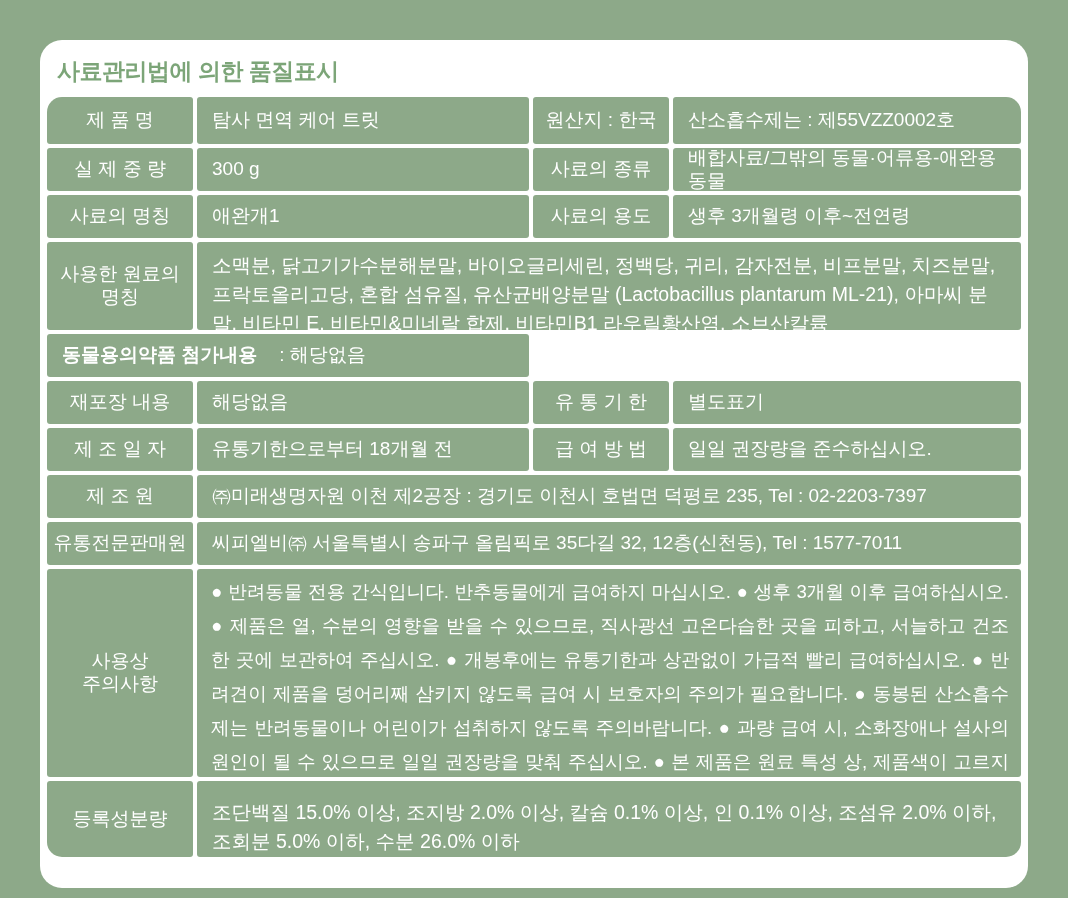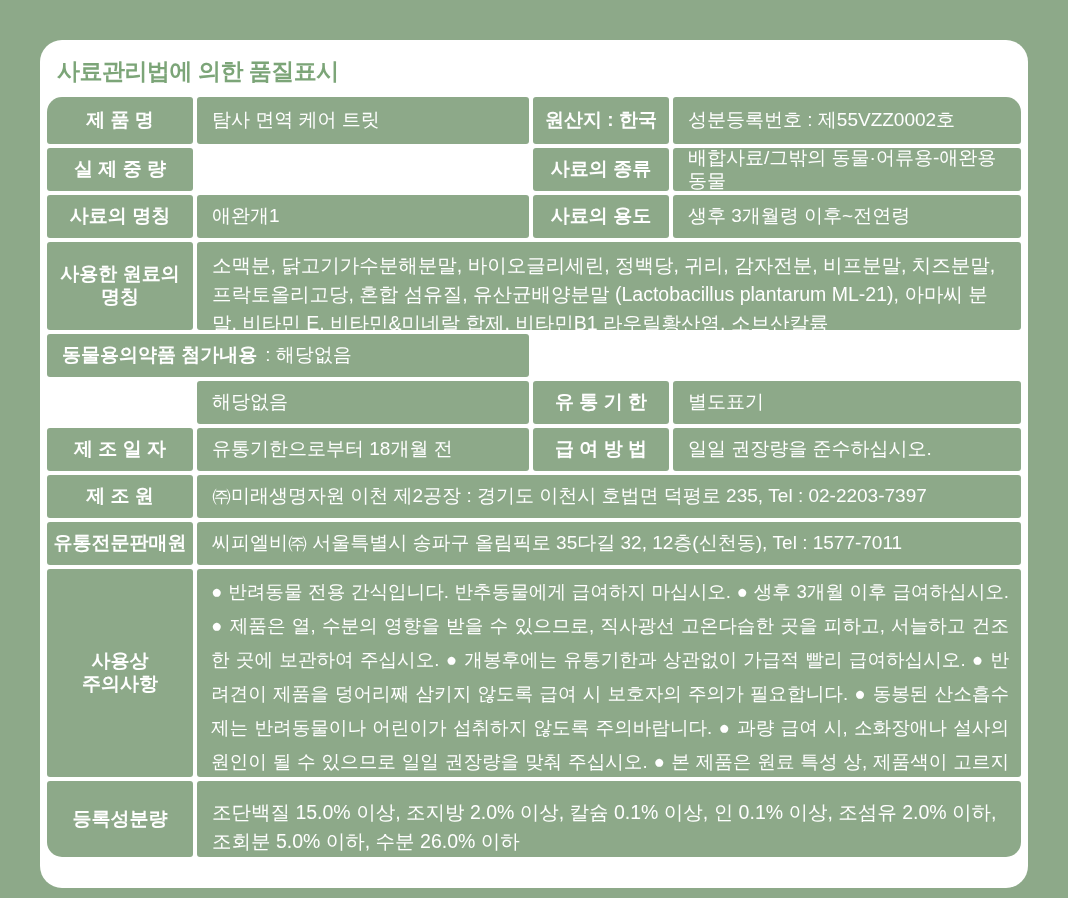--- a/index.html
+++ b/index.html
@@ -37,73 +37,75 @@
   .cell {
     background: #8da989;
     color: #ffffff;
     display: flex;
     align-items: center;
     font-size: 19px;
     border-radius: 3px;
     line-height: 1.2;
   }
   .lab {
-    font-weight: 700;
+    font-weight: 400;
     justify-content: center;
     text-align: center;
     white-space: pre-line;
   }
   .val { padding-left: 15px; padding-right: 10px; }
   .bold { font-weight: 700; }
   .multiline {
     line-height: 29px;
     font-size: 19.5px;
     padding-top: 16px;
   }
   .justify {
     font-size: 18.6px;
     line-height: 34px;
     text-align: justify;
     padding: 6px 12px 6px 14px;
     display: block;
     align-content: center;
   }
-  .pair { gap: 8px; }
+  .pair { gap: 22px; }
 </style>
 </head>
 <body>
 
 <div class="card">
   <div class="title">사료관리법에 의한 품질표시</div>
 
   <div class="table">
 
     <div class="cell lab" style="grid-area:1/1">제   품   명</div>
     <div class="cell val" style="grid-area:1/2">탐사 면역 케어 트릿</div>
     <div class="cell lab" style="grid-area:1/3">원산지 : 한국</div>
-    <div class="cell val" style="grid-area:1/4">성분등록번호 : 제55VZZ0002호</div>
+    <div class="cell val" style="grid-area:1/4">산소흡수제는 : 제55VZZ0002호</div>
 
     <div class="cell lab" style="grid-area:2/1">실 제 중 량</div>
+    <div class="cell val" style="grid-area:2/2">300 g</div>
     <div class="cell lab" style="grid-area:2/3">사료의 종류</div>
     <div class="cell lab" style="grid-area:3/1">사료의 명칭</div>
 
     <div class="cell val" style="grid-area:2/4">배합사료/그밖의 동물·어류용-애완용동물</div>
     <div class="cell val" style="grid-area:3/2">애완개1</div>
     <div class="cell lab" style="grid-area:3/3">사료의 용도</div>
     <div class="cell val" style="grid-area:3/4">생후 3개월령 이후~전연령</div>
 
     <div class="cell lab" style="grid-area:4/1">사용한 원료의
 명칭</div>
     <div class="cell val multiline" style="grid-area:4/2/5/5">소맥분, 닭고기가수분해분말, 바이오글리세린, 정백당, 귀리, 감자전분, 비프분말, 치즈분말, 프락토올리고당, 혼합 섬유질, 유산균배양분말 (Lactobacillus plantarum ML-21), 아마씨 분말, 비타민 E, 비타민&amp;미네랄 합제, 비타민B1 라우릴황산염, 소브산칼륨</div>
 
     <div class="cell val pair" style="grid-area:5/1/6/3">
       <span class="bold">동물용의약품 첨가내용</span>
       <span>: 해당없음</span>
     </div>
 
+    <div class="cell lab" style="grid-area:6/1">재포장 내용</div>
     <div class="cell val" style="grid-area:6/2">해당없음</div>
     <div class="cell val" style="grid-area:6/4">별도표기</div>
     <div class="cell lab" style="grid-area:6/3">유 통 기 한</div>
 
     <div class="cell lab" style="grid-area:7/1">제 조 일 자</div>
     <div class="cell val" style="grid-area:7/2">유통기한으로부터 18개월 전</div>
     <div class="cell lab" style="grid-area:7/3">급 여 방 법</div>
     <div class="cell val" style="grid-area:7/4">일일 권장량을 준수하십시오.</div>
 
     <div class="cell lab" style="grid-area:8/1">제   조   원</div>

